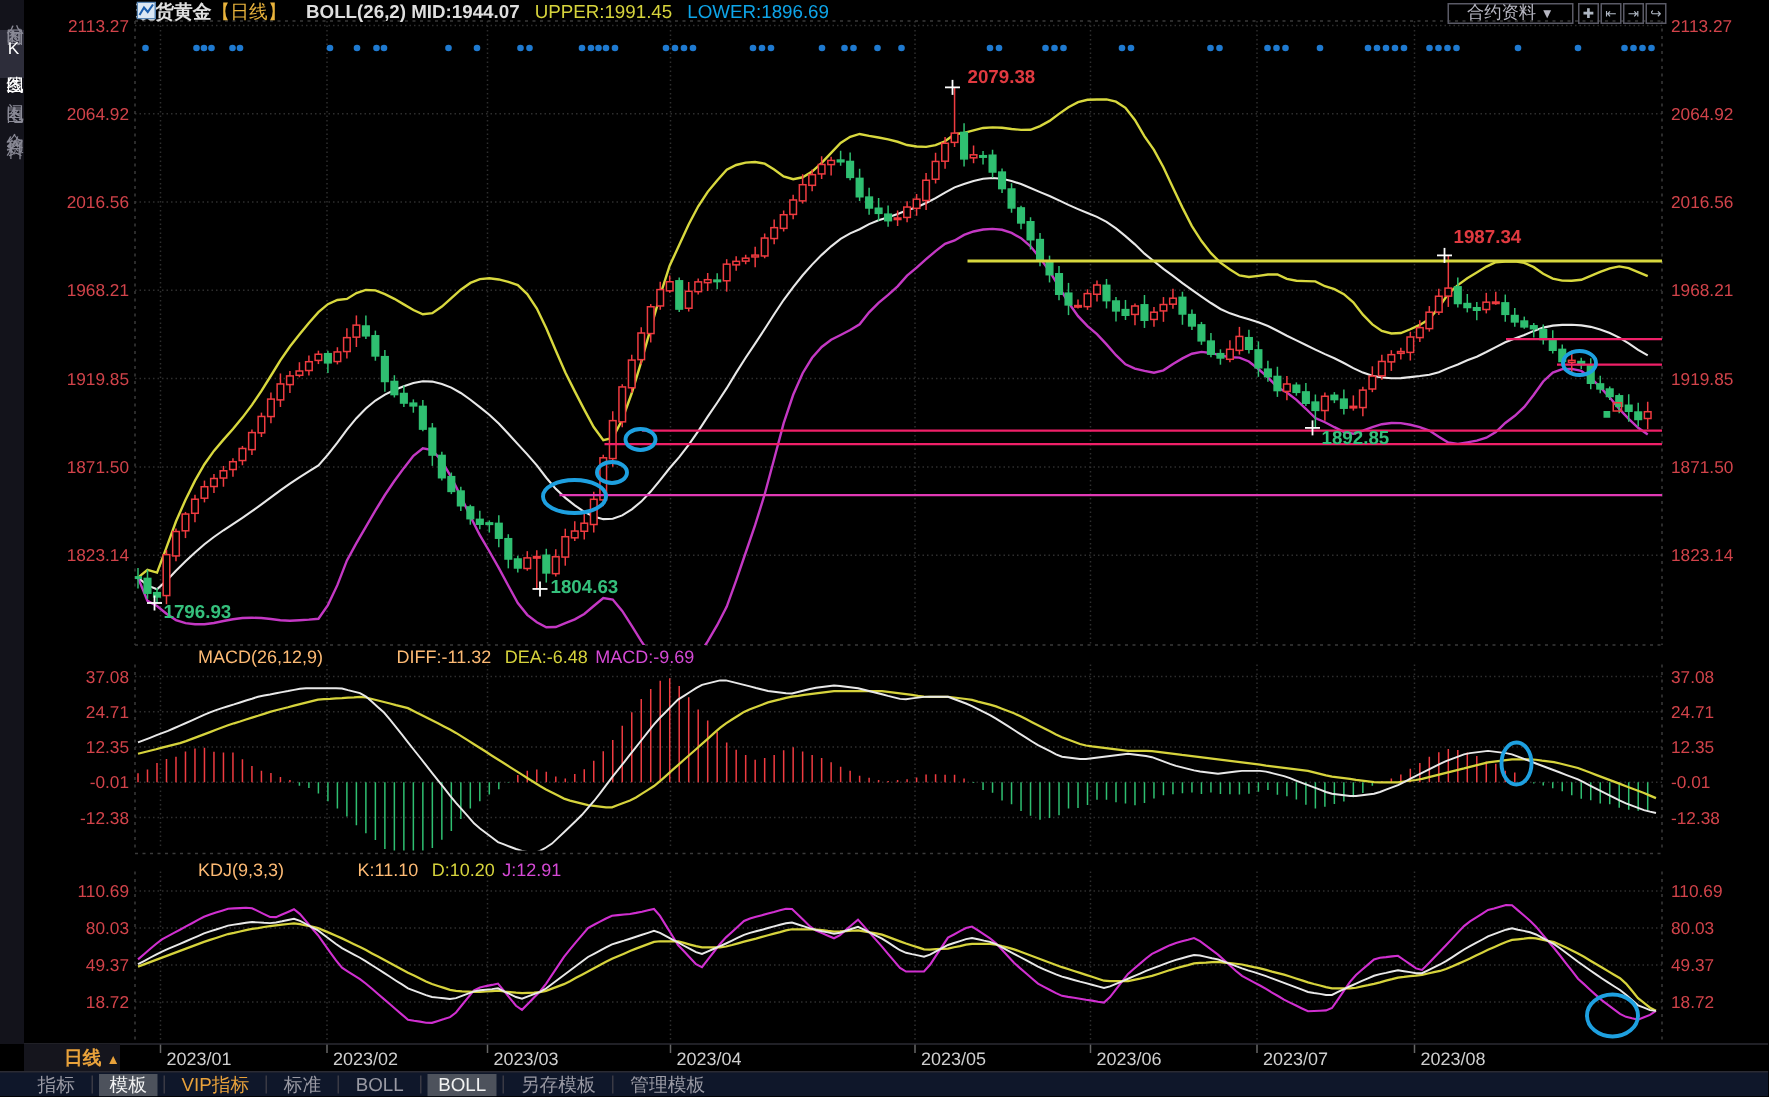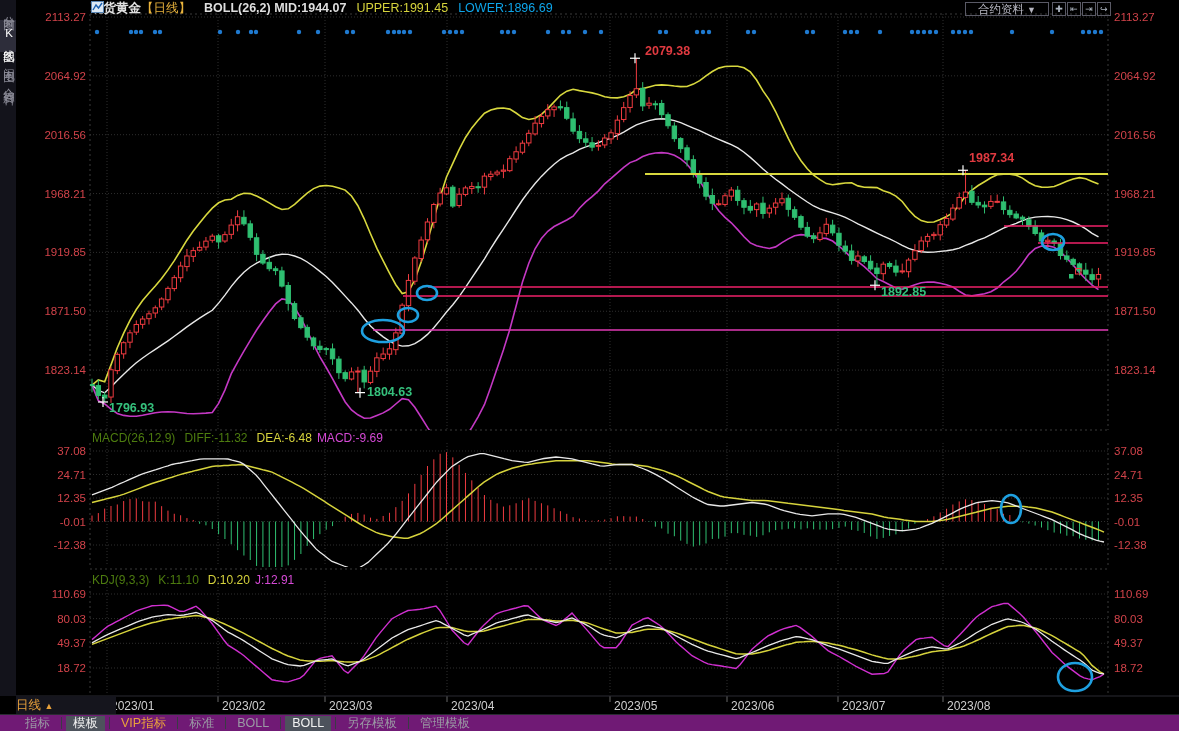--- a/index.html
+++ b/index.html
@@ -19,28 +19,28 @@
   .theme-dd .arrow{font-size:9px;margin-left:3px;}
   .winbtn{position:absolute;top:2px;width:12px;height:12px;border:1px solid #5a5a66;color:#aeb6c2;
           font-size:9px;line-height:12px;text-align:center;cursor:pointer;}
   
   .sidebar{position:absolute;left:0;top:0;width:16px;height:696px;background:#13131b;}
   .side-item{writing-mode:vertical-rl;text-orientation:upright;color:#8a8a96;font-size:11.5px;
              letter-spacing:2px;padding:7px 0;width:16px;text-align:center;cursor:pointer;}
   .side-item.sel{background:#2d2d3a;color:#fff;}
   
   .ind-hdr{position:absolute;left:92px;height:13px;line-height:13px;font-size:12px;white-space:nowrap;}
-  .ind-hdr .w{color:#4d7c0f;margin-right:9px;}
+  .ind-hdr .w{color:#fdba74;margin-right:9px;margin-left:40px;}
   .ind-hdr .y{color:#d6d33c;margin-right:5px;}
   .ind-hdr .m{color:#d549d5;}
   
-  .period{position:absolute;left:16px;top:696px;width:100px;height:18px;background:#15151d;
-          color:#e9a23b;font-weight:normal;font-size:12.5px;line-height:18px;text-align:left;cursor:pointer;}
+  .period{position:absolute;left:16px;top:696px;width:64px;height:18px;background:#15151d;
+          color:#e9a23b;font-weight:bold;font-size:12.5px;line-height:18px;text-align:right;cursor:pointer;}
   .period .tri{font-size:9px;}
-  .toolbar{position:absolute;left:0;top:714px;width:1179px;height:17px;background:#701a75;
+  .toolbar{position:absolute;left:0;top:714px;width:1179px;height:17px;background:#0f172a;
            border-top:1px solid #2b2b33;display:flex;align-items:center;padding-left:18px;box-sizing:border-box;}
   .tb-item{color:#9a9aa4;font-size:12.5px;padding:0 7px;line-height:15px;cursor:pointer;white-space:nowrap;}
   .tb-item.sel{background:#4d525c;color:#f2f2f2;}
   .tb-item.accent{color:#e9a23b;}
   .tb-sep{width:1px;height:12px;background:#3a3a44;margin:0 4px;}
 </style>
 </head>
 <body>
 
 <div class="root">

